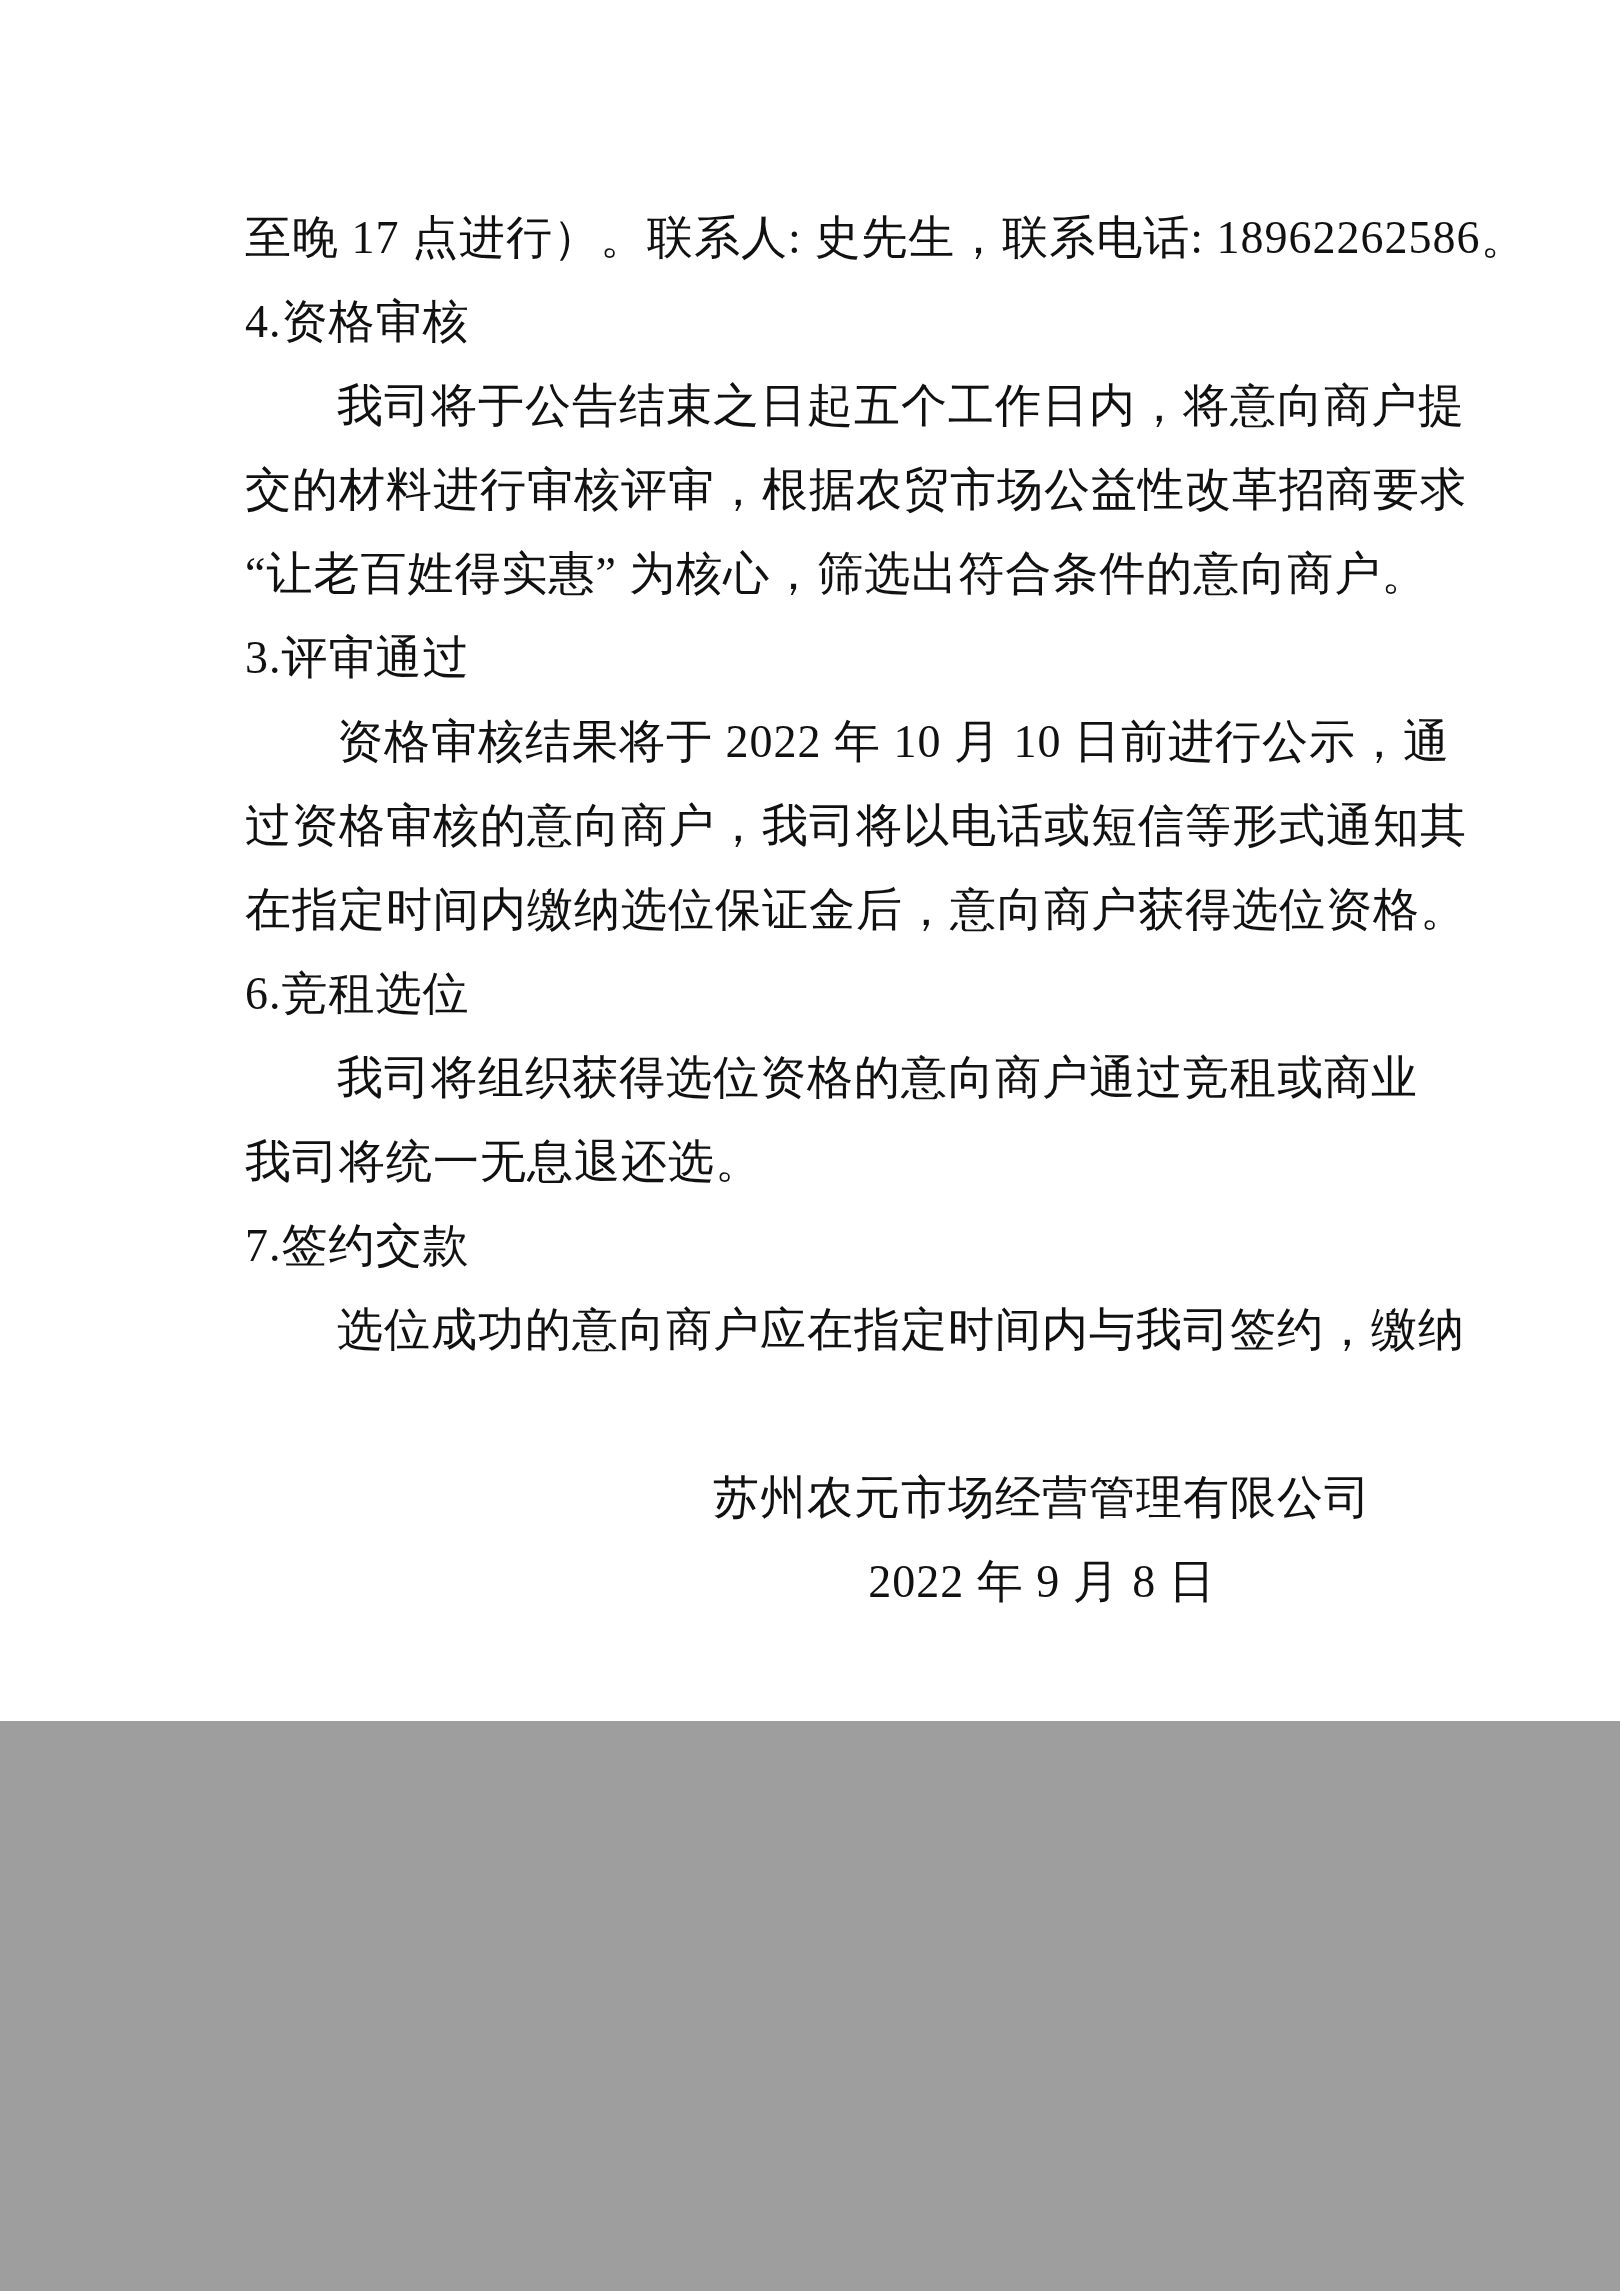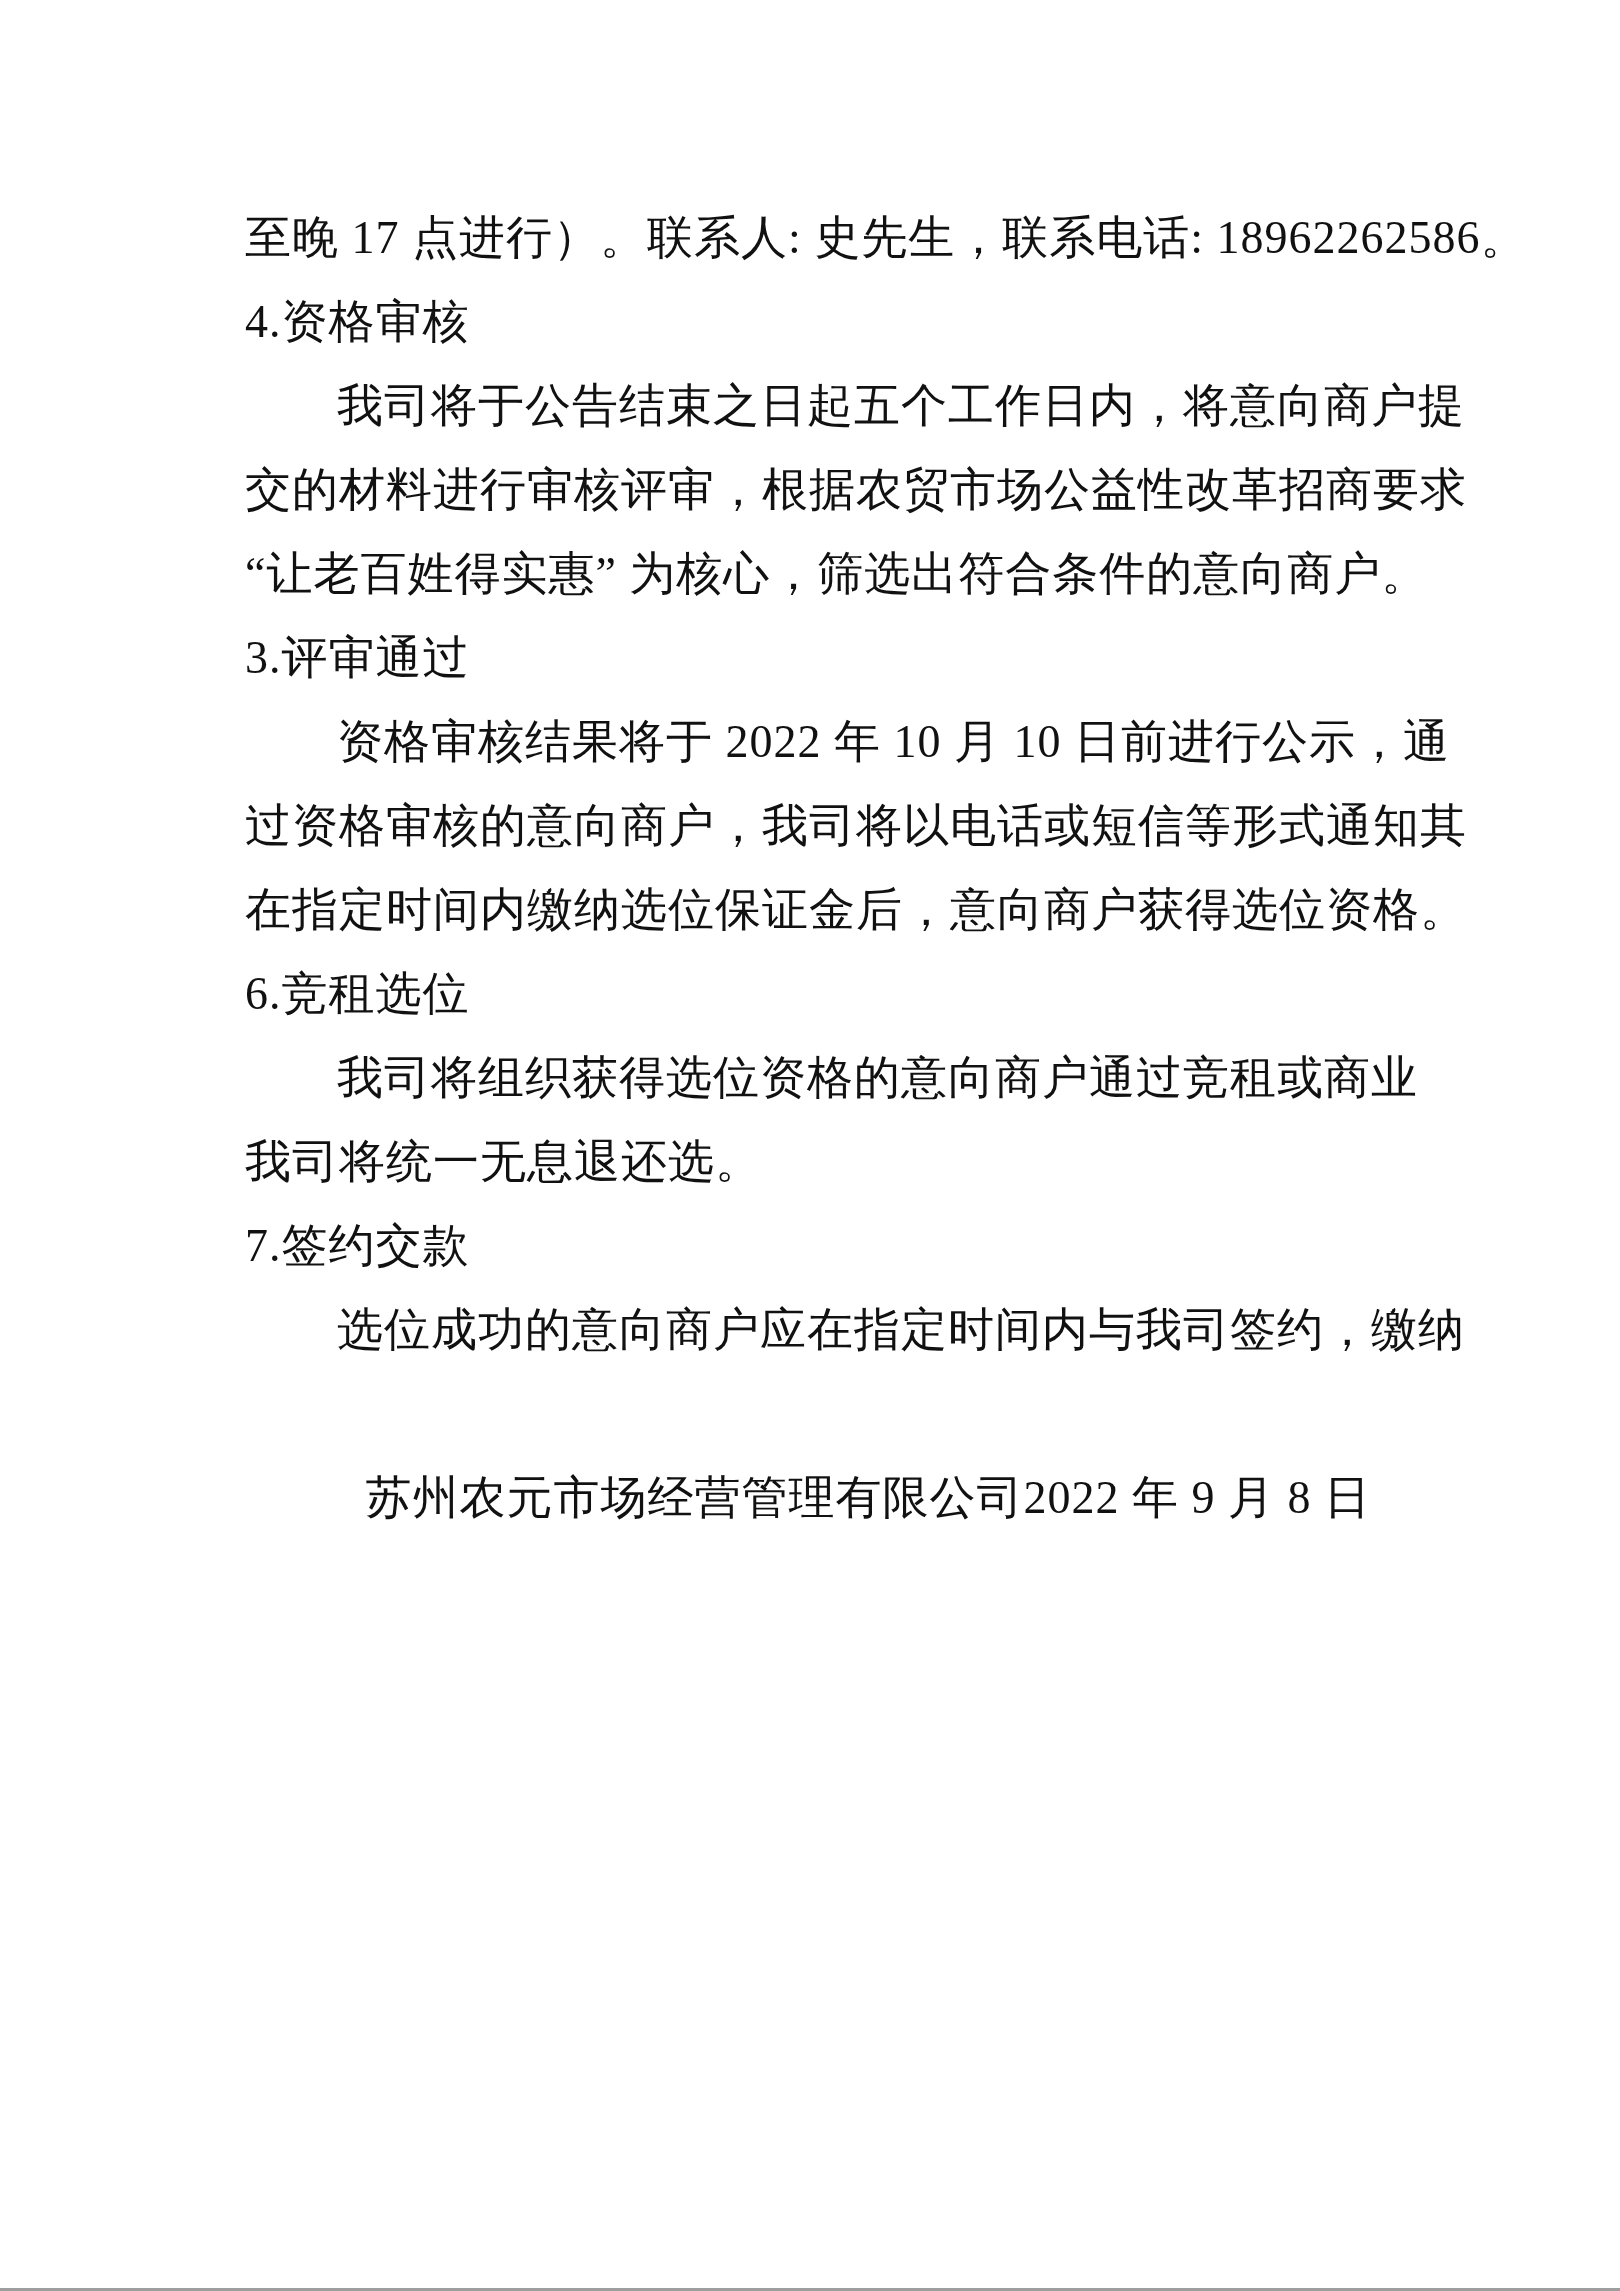--- a/index.html
+++ b/index.html
@@ -3,21 +3,21 @@
 <meta charset="utf-8">
 <style>
   * { margin: 0; padding: 0; box-sizing: border-box; }
   html, body {
     background: #9e9e9e;
     font-family: "Liberation Serif", "DejaVu Serif", serif;
   }
   .page {
     position: relative;
     width: 1620px;
-    height: 2288px;
+    height: 1721px;
     background: #ffffff;
     color: #111111;
     overflow: hidden;
   }
   .text-block {
     position: absolute;
     top: 196px;
     left: 245px;
     right: 245px;
     font-size: 46px;
@@ -29,21 +29,21 @@
     white-space: nowrap;
   }
   .line.indent {
     text-indent: 92px;
   }
   .spacer-line {
     height: 84px;
   }
   .signature {
     display: flex;
-    flex-direction: row;
+    flex-direction: column;
     align-items: center;
     width: max-content;
     margin-left: auto;
     margin-right: 3.9px;
   }
   .signature .sig-line {
     height: 84px;
     line-height: 84px;
     white-space: nowrap;
   }

